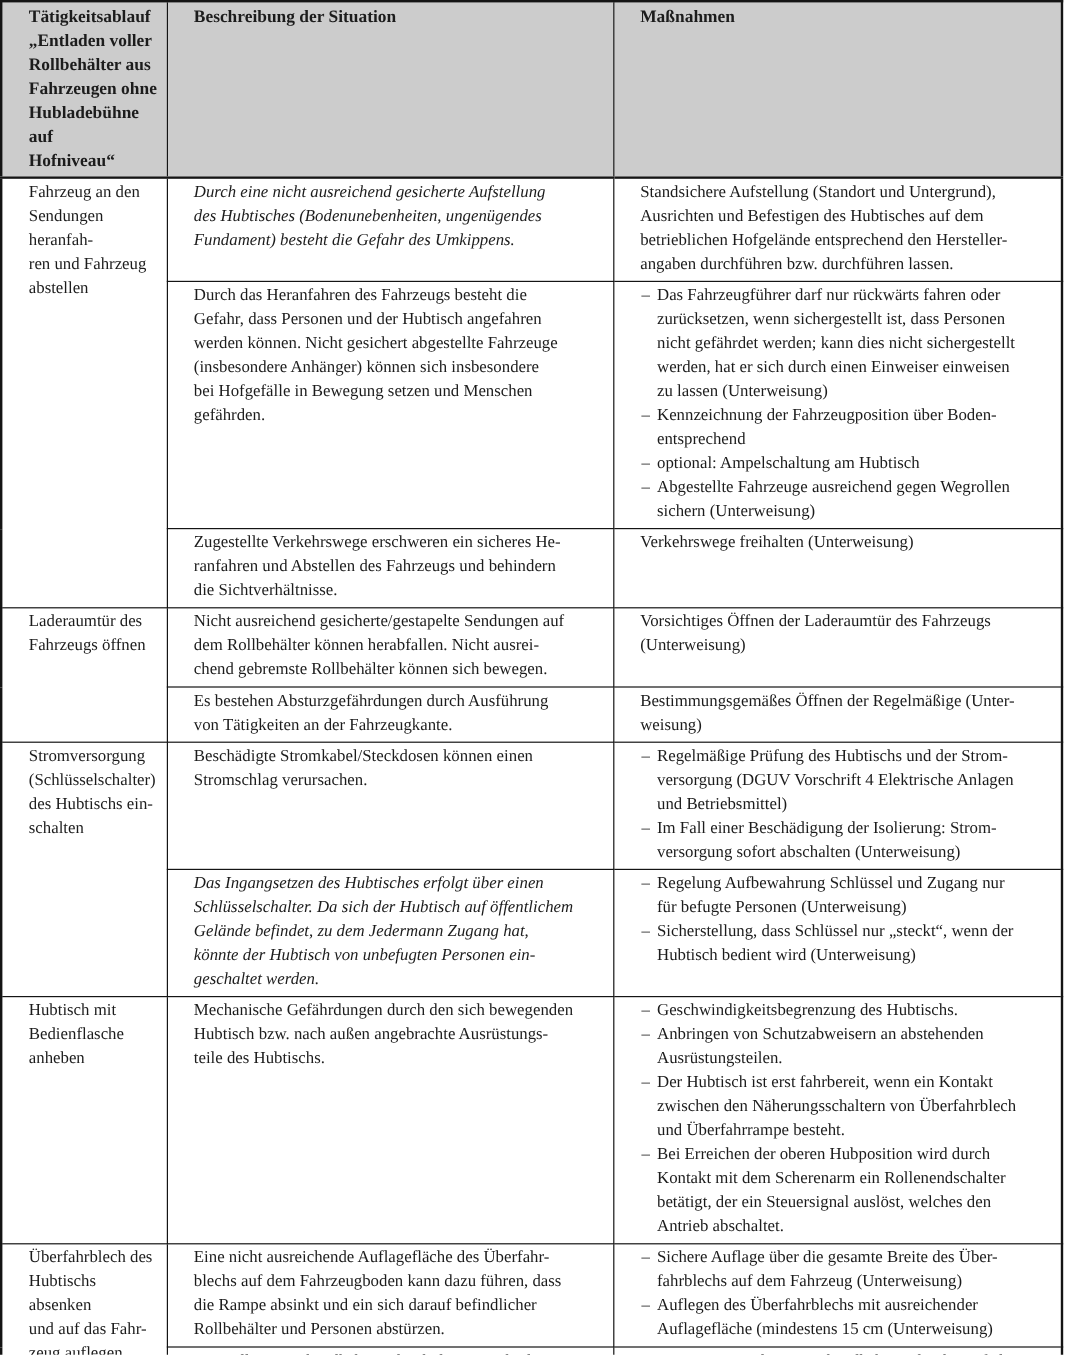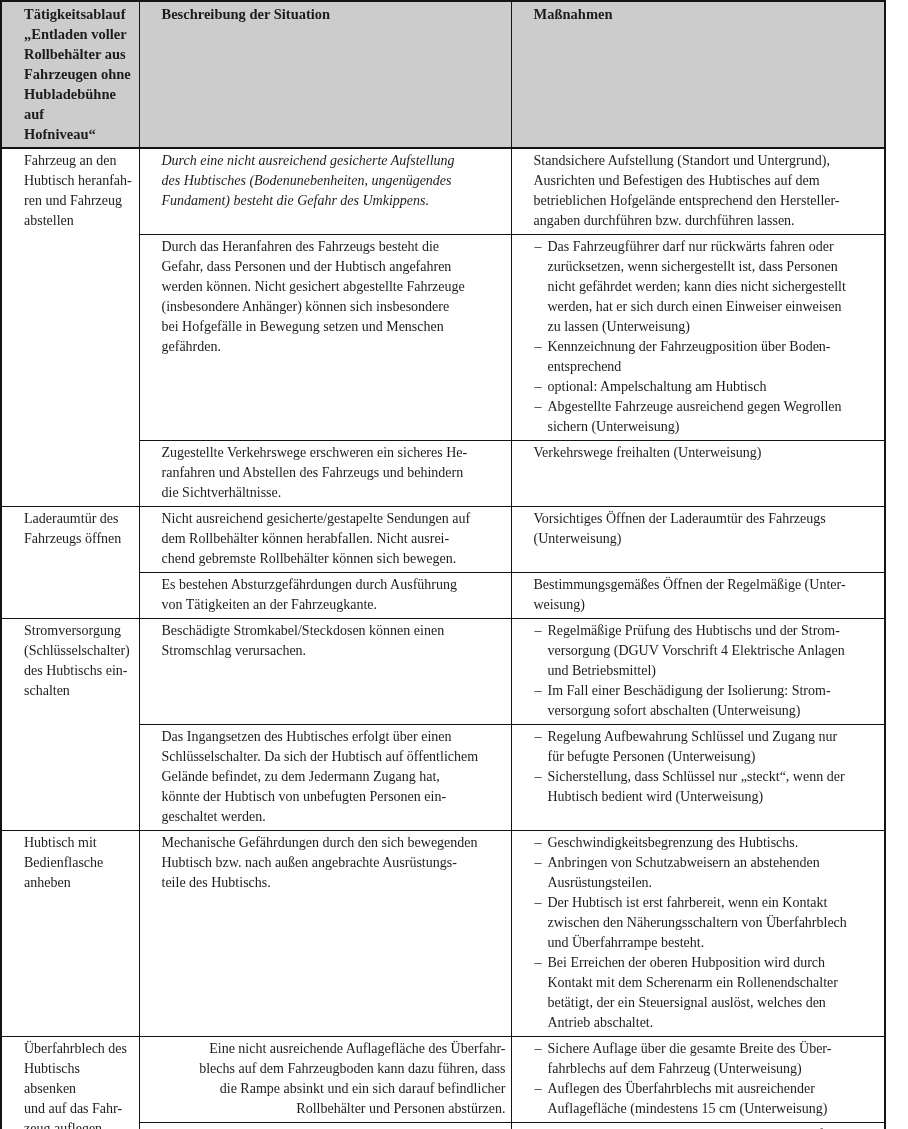--- a/index.html
+++ b/index.html
@@ -78,21 +78,21 @@
 Fahrzeugen ohne
 Hubladebühne auf
 Hofniveau“</th>
       <th>Beschreibung der Situation</th>
       <th>Maßnahmen</th>
     </tr>
   </thead>
   <tbody>
       <tr>
         <td rowspan="3">Fahrzeug an den
-Hubtisch heranfah-
+Sendungen heranfah-
 ren und Fahrzeug
 abstellen</td>
         <td style="height: 82px; font-style: italic;">Durch eine nicht ausreichend gesicherte Aufstellung
 des Hubtisches (Bodenunebenheiten, ungenügendes
 Fundament) besteht die Gefahr des Umkippens.</td>
         <td>Standsichere Aufstellung (Standort und Untergrund),
 Ausrichten und Befestigen des Hubtisches auf dem
 betrieblichen Hofgelände entsprechend den Hersteller-
 angaben durchführen bzw. durchführen lassen.</td>
       </tr>
@@ -138,21 +138,21 @@
 des Hubtischs ein-
 schalten</td>
         <td style="height: 98px;">Beschädigte Stromkabel/Steckdosen können einen
 Stromschlag verursachen.</td>
         <td><ul class="dash-list"><li>Regelmäßige Prüfung des Hubtischs und der Strom-
 versorgung (DGUV Vorschrift 4 Elektrische Anlagen
 und Betriebsmittel)</li><li>Im Fall einer Beschädigung der Isolierung: Strom-
 versorgung sofort abschalten (Unterweisung)</li></ul></td>
       </tr>
       <tr>
-        <td style="height: 98px;">Das Ingangsetzen des Hubtisches erfolgt über einen
+        <td style="height: 98px; font-style: italic;">Das Ingangsetzen des Hubtisches erfolgt über einen
 Schlüsselschalter. Da sich der Hubtisch auf öffentlichem
 Gelände befindet, zu dem Jedermann Zugang hat,
 könnte der Hubtisch von unbefugten Personen ein-
 geschaltet werden.</td>
         <td><ul class="dash-list"><li>Regelung Aufbewahrung Schlüssel und Zugang nur
 für befugte Personen (Unterweisung)</li><li>Sicherstellung, dass Schlüssel nur „steckt“, wenn der
 Hubtisch bedient wird (Unterweisung)</li></ul></td>
       </tr>
       <tr>
         <td rowspan="1">Hubtisch mit
@@ -167,21 +167,21 @@
 und Überfahrrampe besteht.</li><li>Bei Erreichen der oberen Hubposition wird durch
 Kontakt mit dem Scherenarm ein Rollenendschalter
 betätigt, der ein Steuersignal auslöst, welches den
 Antrieb abschaltet.</li></ul></td>
       </tr>
       <tr>
         <td rowspan="2">Überfahrblech des
 Hubtischs absenken
 und auf das Fahr-
 zeug auflegen</td>
-        <td style="height: 86px; text-align: right;">Eine nicht ausreichende Auflagefläche des Überfahr-
+        <td style="height: 86px;">Eine nicht ausreichende Auflagefläche des Überfahr-
 blechs auf dem Fahrzeugboden kann dazu führen, dass
 die Rampe absinkt und ein sich darauf befindlicher
 Rollbehälter und Personen abstürzen.</td>
         <td><ul class="dash-list"><li>Sichere Auflage über die gesamte Breite des Über-
 fahrblechs auf dem Fahrzeug (Unterweisung)</li><li>Auflegen des Überfahrblechs mit ausreichender
 Auflagefläche (mindestens 15 cm (Unterweisung)</li></ul></td>
       </tr>
       <tr>
         <td style="height: 50px;">Manuelle Lastenhandhabung durch das Gewicht des
 Überfahrblechs (ca. 45 kg)</td>

